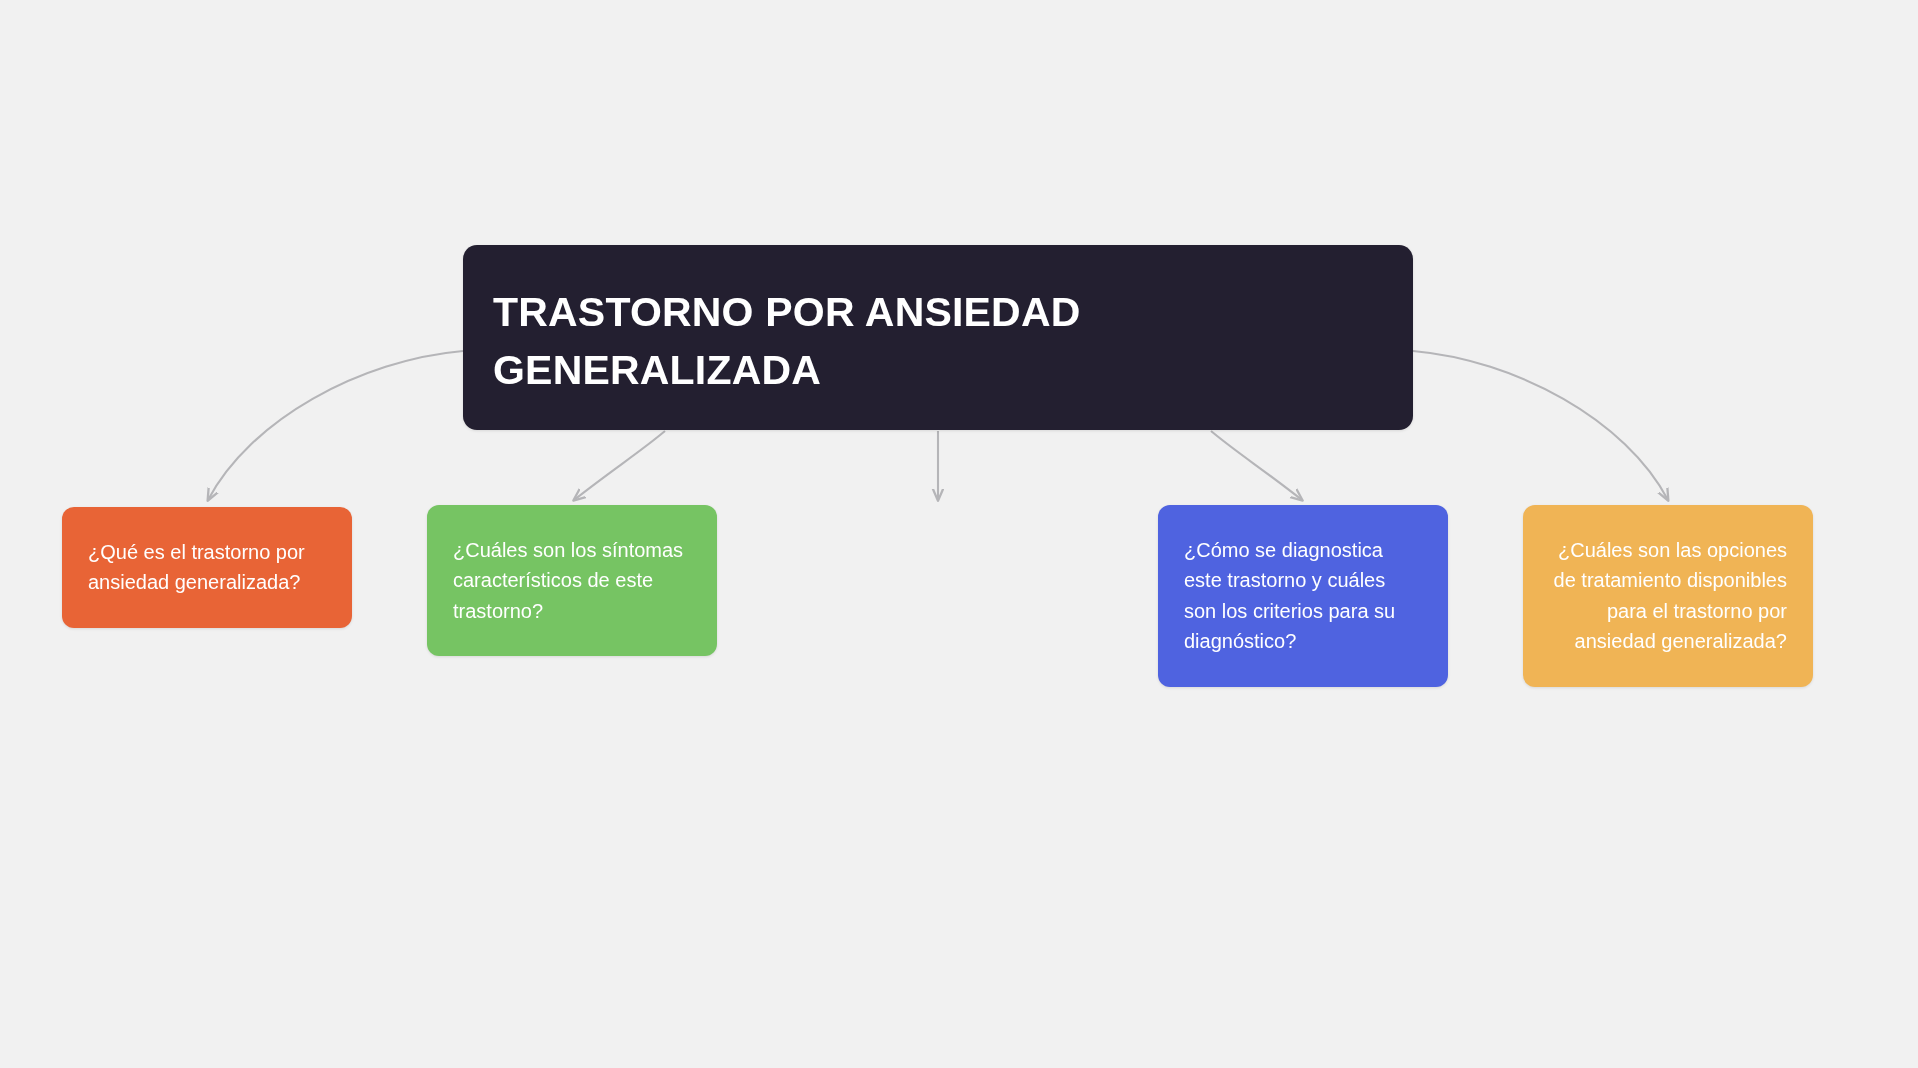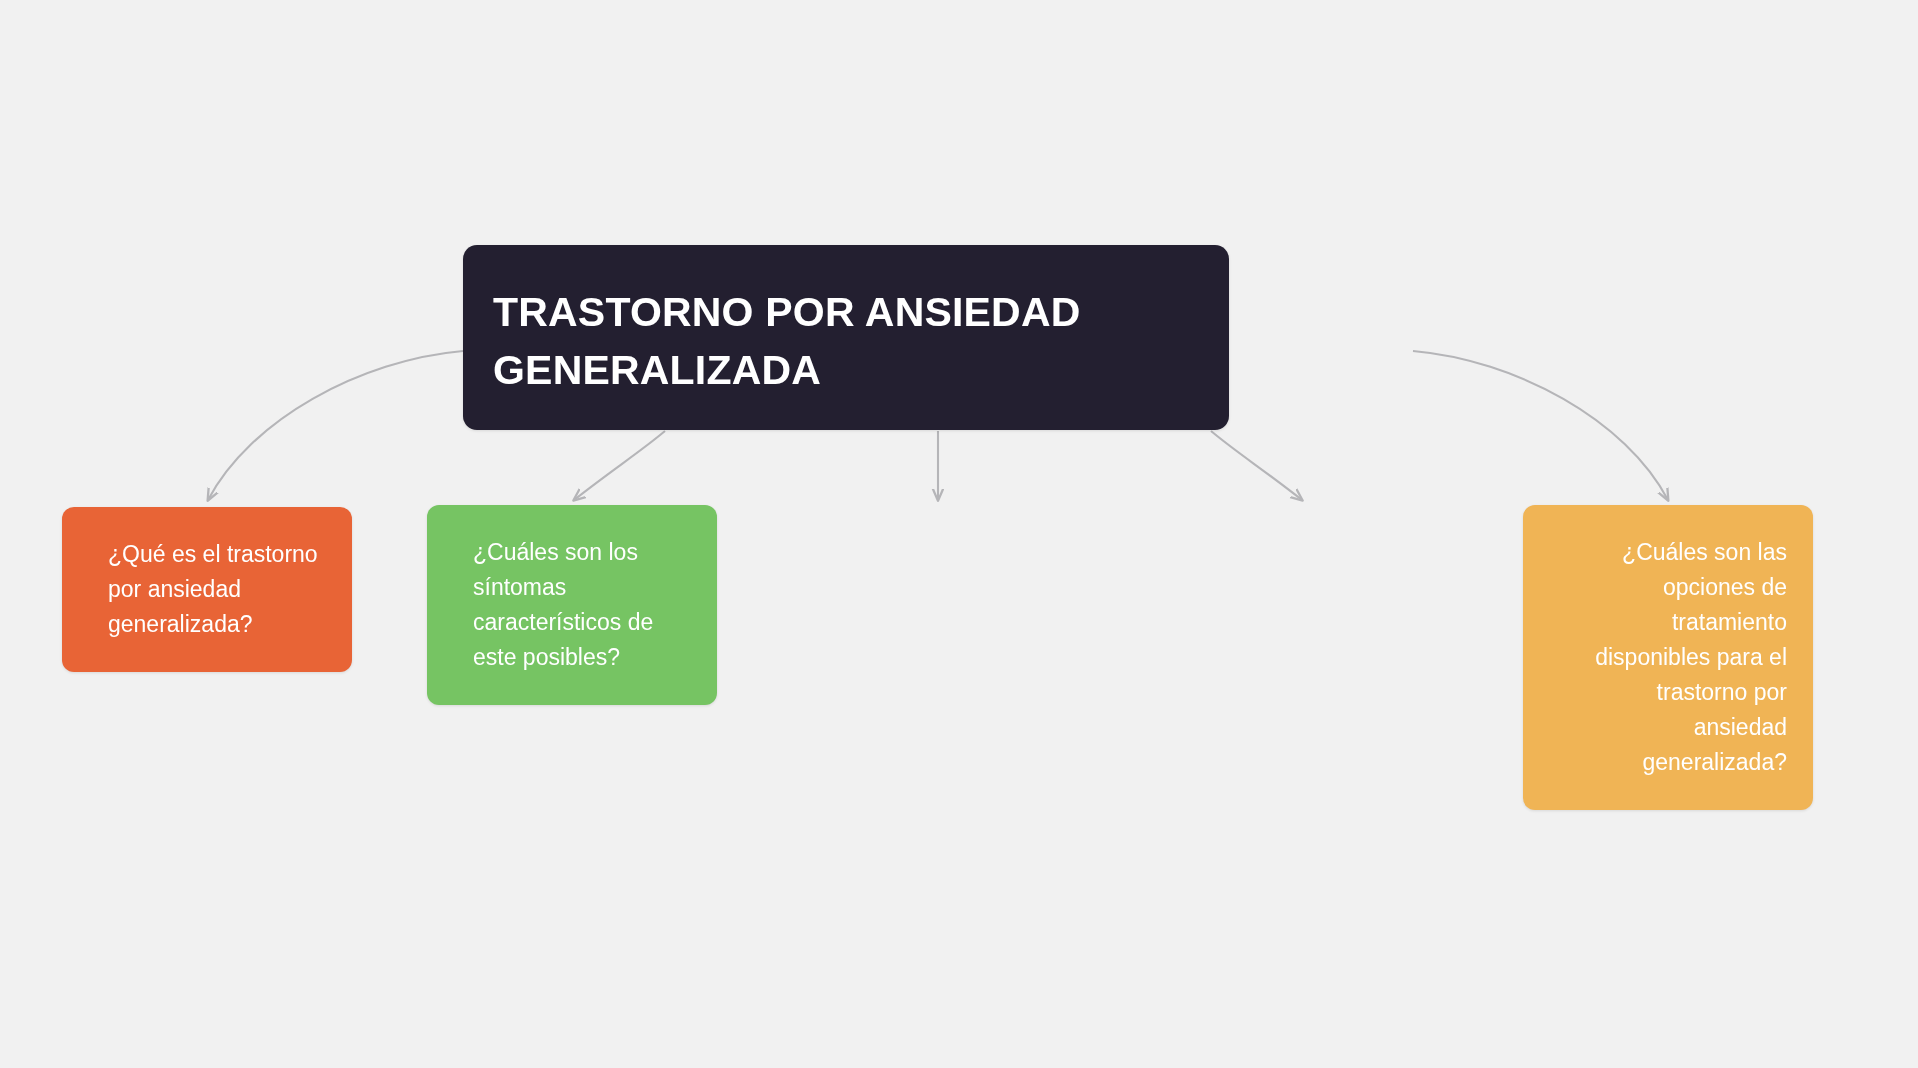--- a/index.html
+++ b/index.html
@@ -29,42 +29,41 @@
   }
   .node {
     position: absolute;
     box-sizing: border-box;
     border-radius: 12px;
     box-shadow: 0 1px 3px rgba(0,0,0,0.10);
   }
   .root-node {
     left: 463px;
     top: 245px;
-    width: 766px;
+    width: 950px;
     height: 185px;
     border-radius: 14px;
     padding: 38px 30px 0 30px;
   }
   .root-title {
     color: #ffffff;
     font-size: 41px;
     font-weight: bold;
     line-height: 1.42;
     letter-spacing: 0.2px;
   }
   .child-node {
     width: 290px;
     padding: 30px 26px 30px 26px;
   }
   .child-label {
     color: #ffffff;
-    font-size: 23px;
+    font-size: 20px;
     font-weight: 500;
     line-height: 1.52;
-    margin-left: 20px;
   }
   .n-orange { left: 62px;   top: 507px; }
   .n-green  { left: 427px;  top: 505px; }
   .n-purple { left: 793px;  top: 505px; }
   .n-blue   { left: 1158px; top: 505px; }
   .n-yellow { left: 1523px; top: 505px; }
 </style>
 </head>
 <body style="background: rgb(241, 241, 241);">
 
@@ -87,22 +86,25 @@
 
   <div class="node root-node" style="background: rgb(35, 31, 48);">
     <div class="root-title" style="color: rgb(255, 255, 255);">TRASTORNO POR ANSIEDAD GENERALIZADA</div>
   </div>
 
   <div class="node child-node n-orange" style="background: rgb(232, 100, 54);">
     <div class="child-label" style="color: rgb(255, 255, 255);">¿Qué es el trastorno por ansiedad generalizada?</div>
   </div>
 
   <div class="node child-node n-green" style="background: rgb(118, 196, 99);">
-    <div class="child-label" style="color: rgb(255, 255, 255);">¿Cuáles son los síntomas característicos de este posibles?</div>
+    <div class="child-label" style="color: rgb(255, 255, 255);">¿Cuáles son los síntomas característicos de este trastorno?</div>
   </div>
 
 
+  <div class="node child-node n-blue" style="background: rgb(79, 99, 224);">
+    <div class="child-label" style="color: rgb(255, 255, 255);">¿Cómo se diagnostica este trastorno y cuáles son los criterios para su diagnóstico?</div>
+  </div>
 
   <div class="node child-node n-yellow" style="background: rgb(240, 180, 85);">
     <div class="child-label" style="color: rgb(255, 255, 255); text-align: right;">¿Cuáles son las opciones de tratamiento disponibles para el trastorno por ansiedad generalizada?</div>
   </div>
 
 </div>
 
 </body></html>

